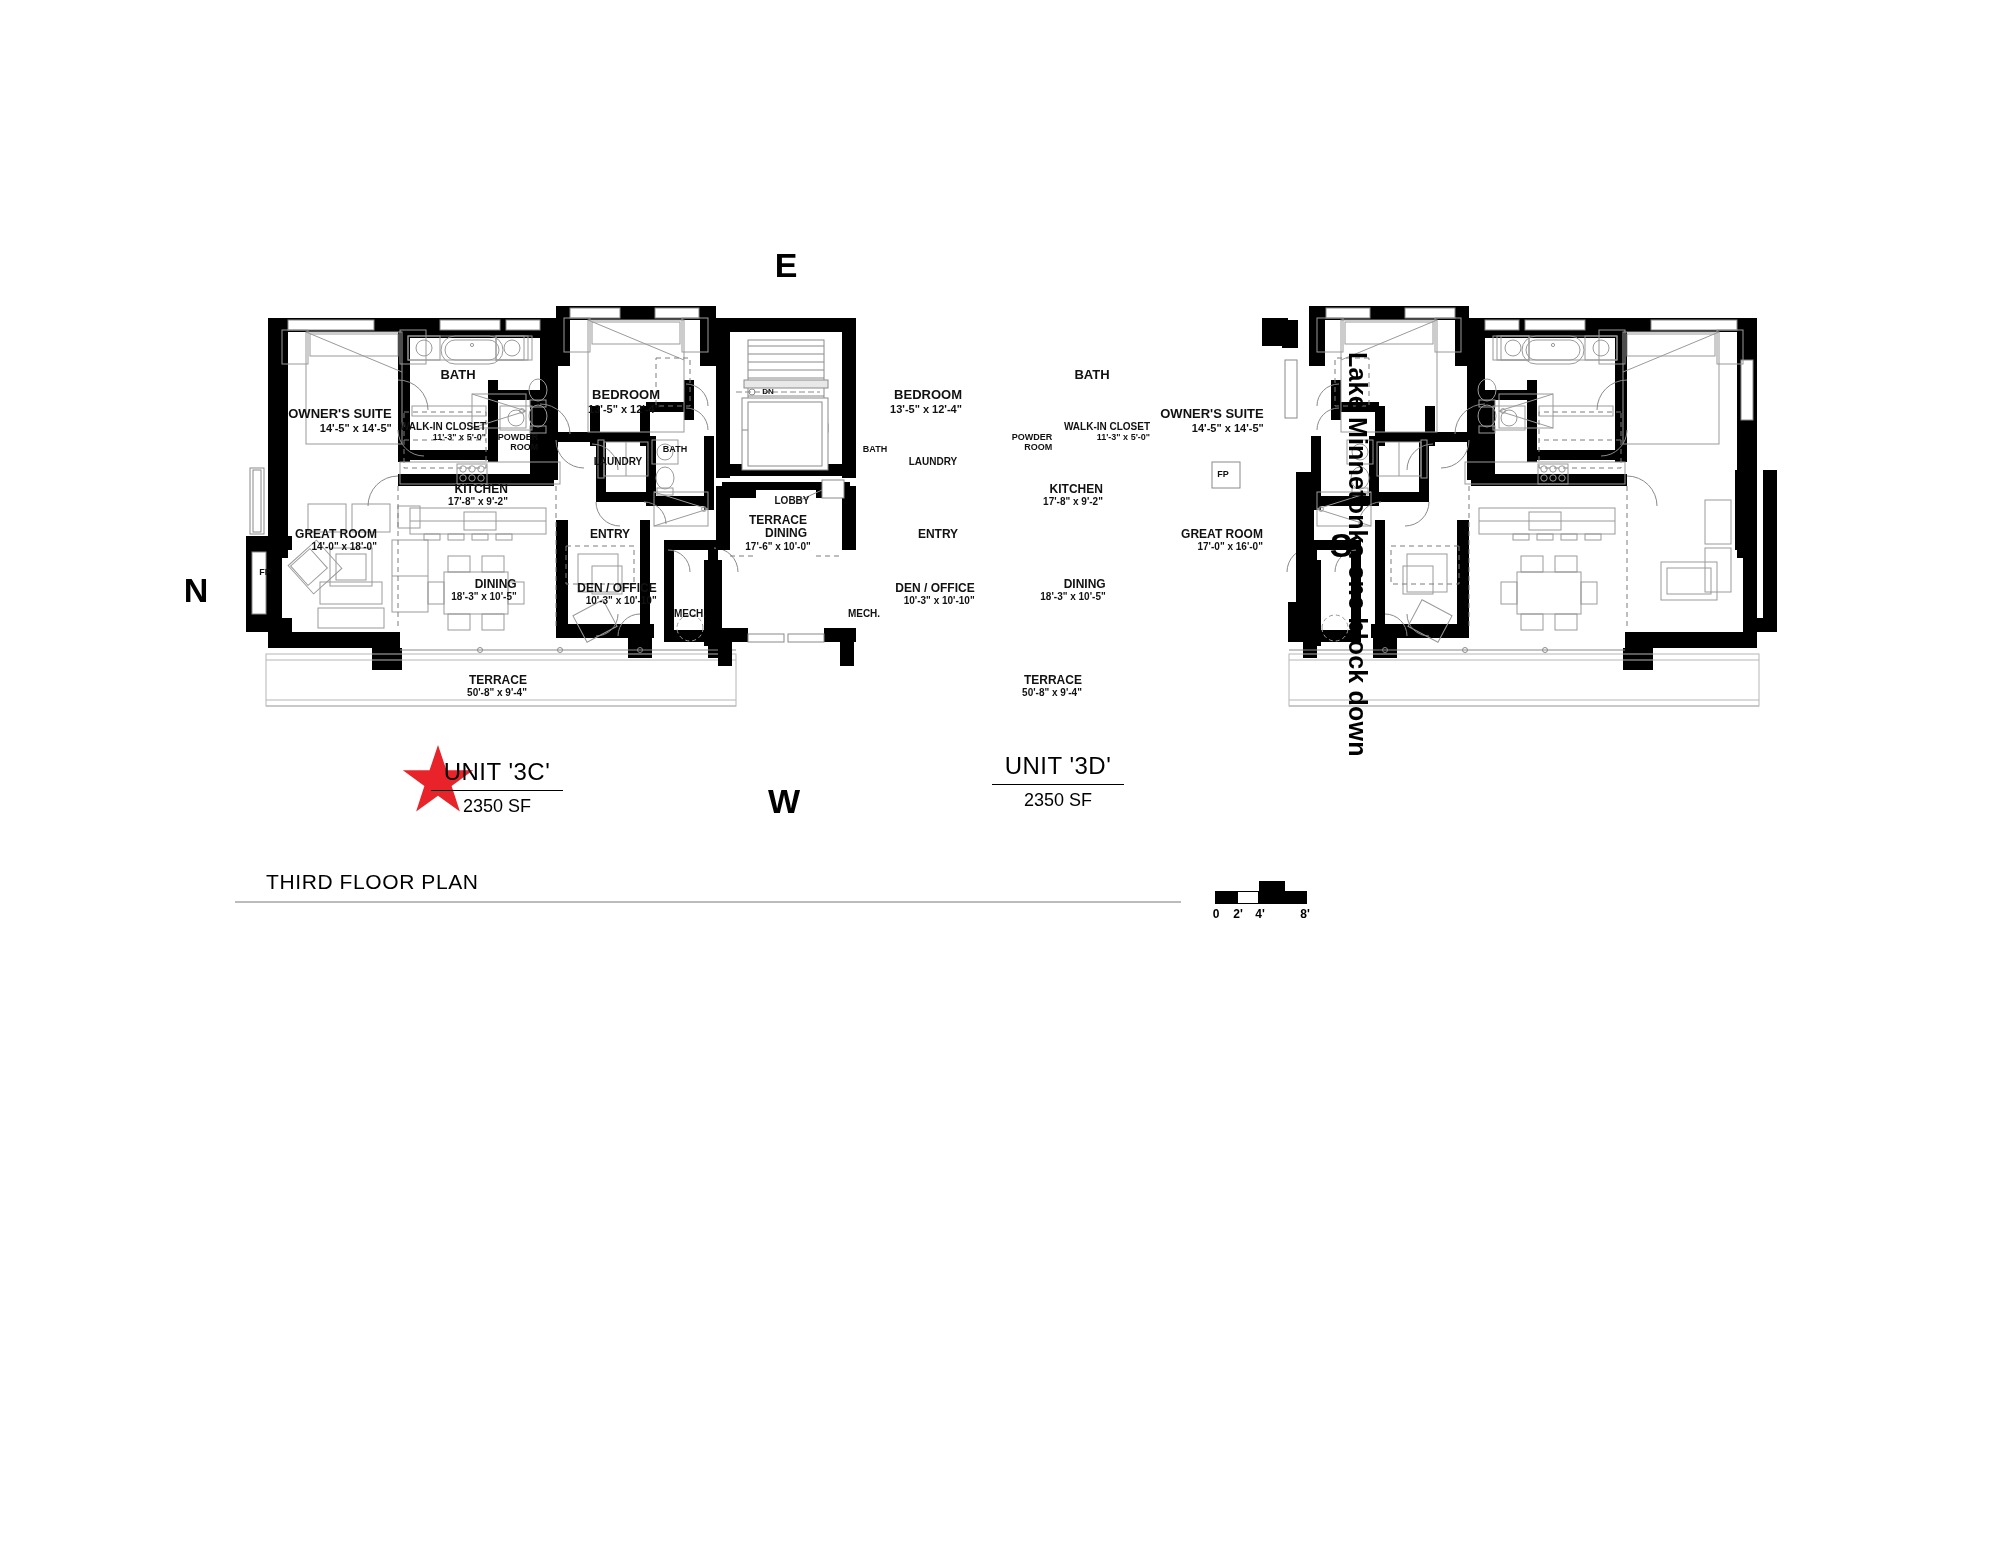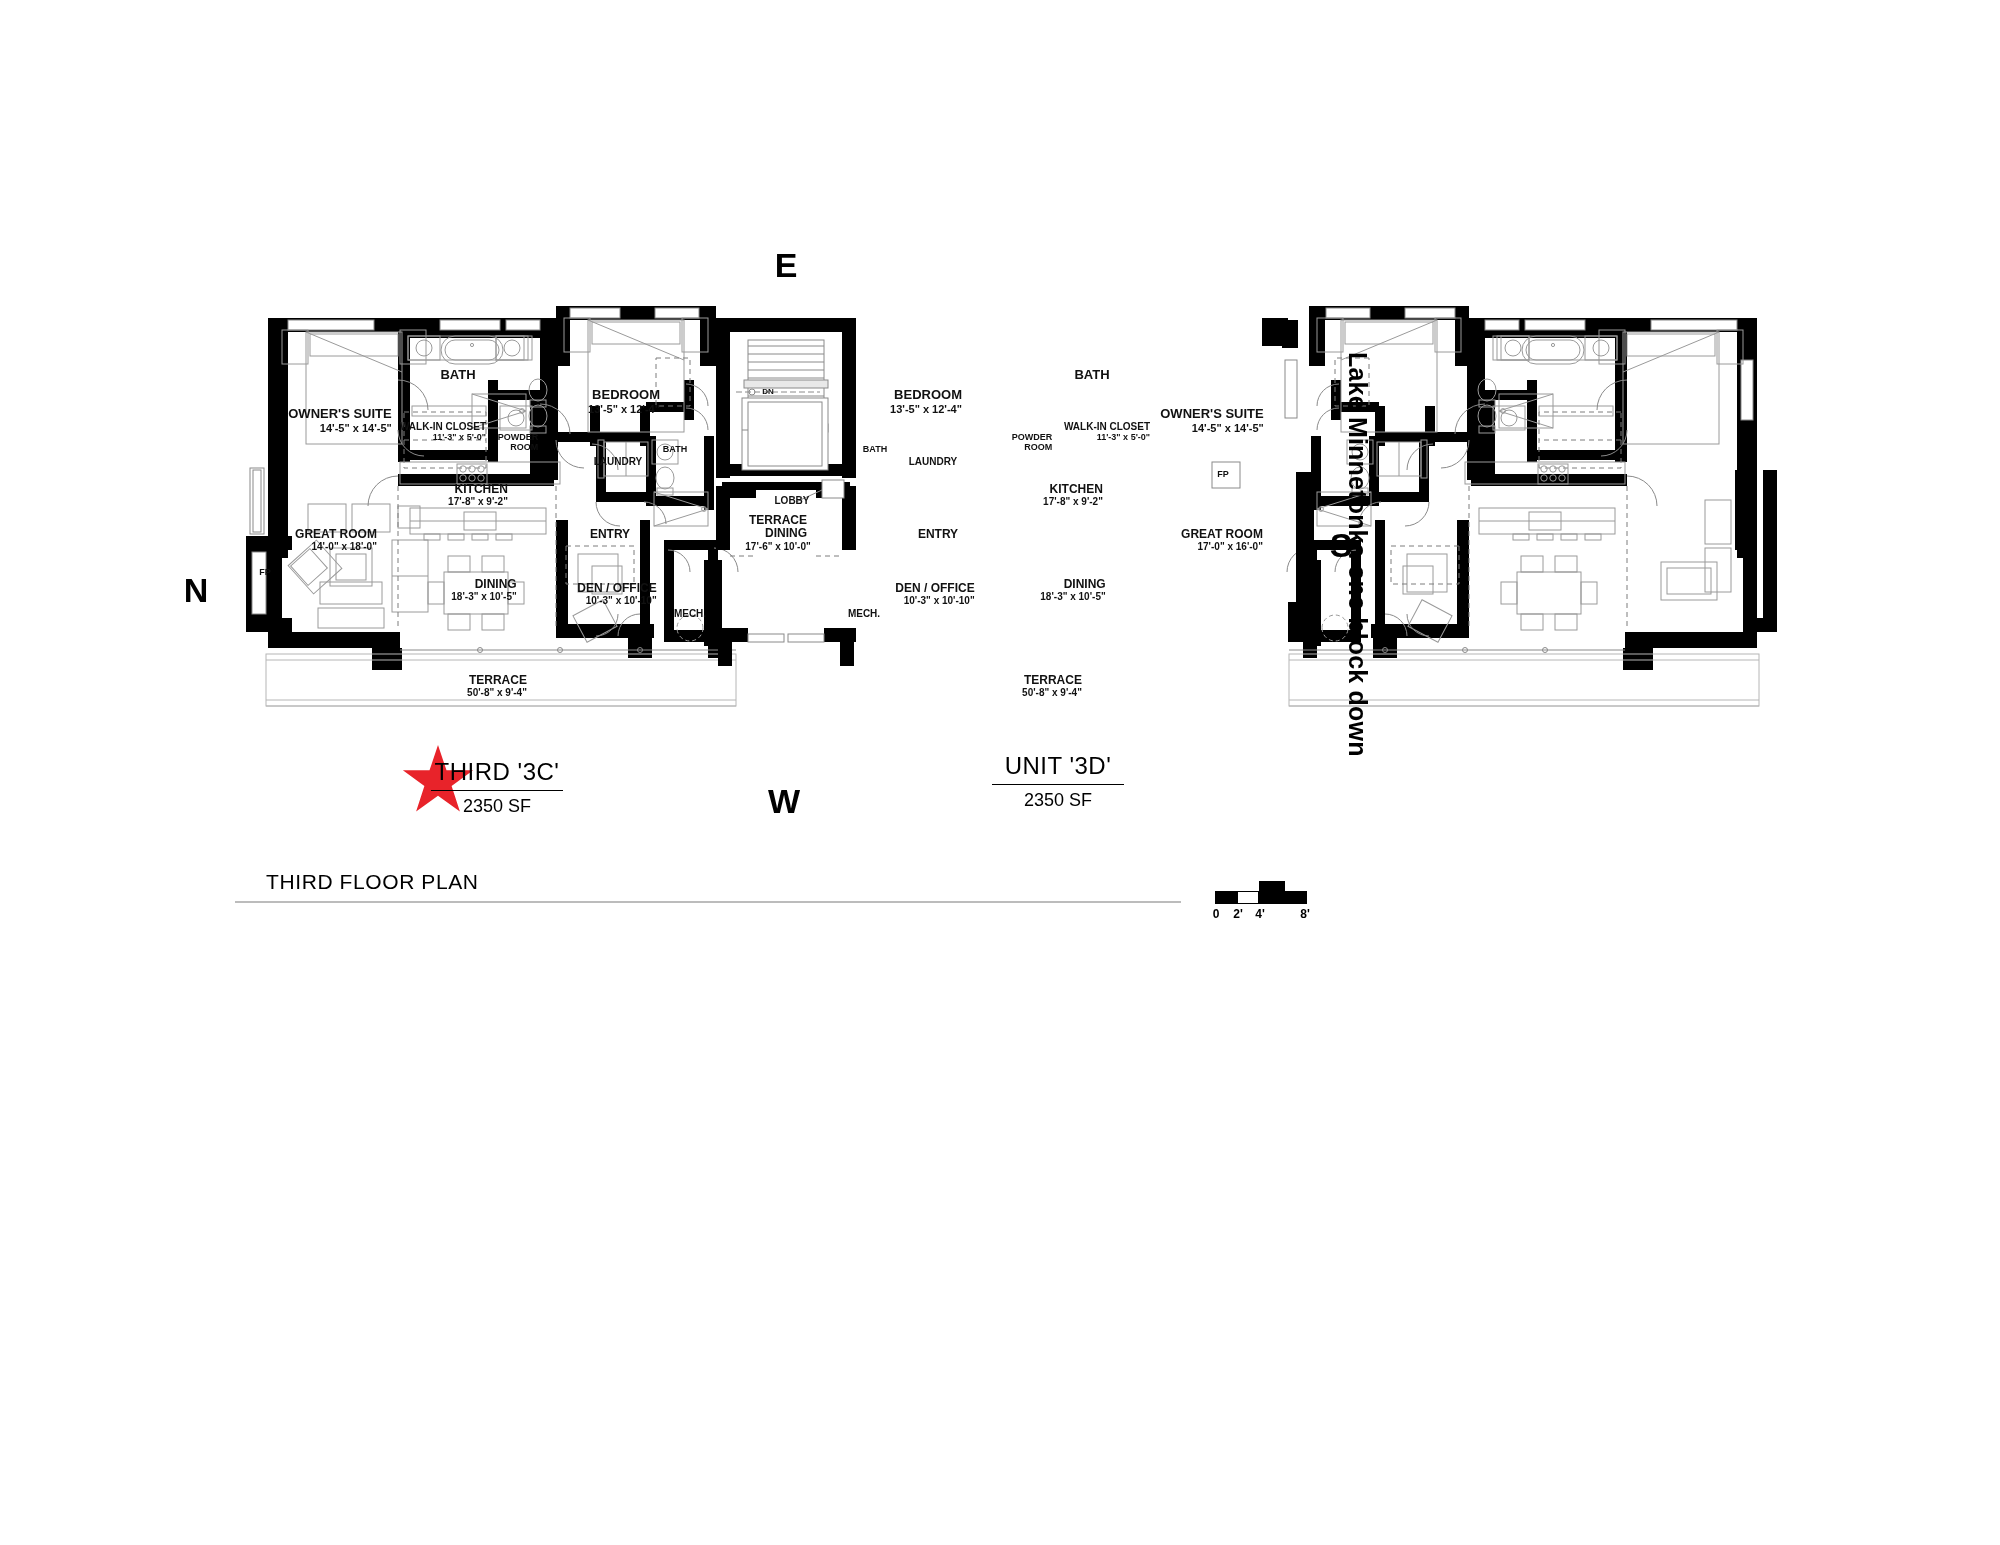--- a/index.html
+++ b/index.html
@@ -608,21 +608,21 @@
 
   <div class="compass" style="left:786px;top:265px;">E</div>
   <div class="compass" style="left:196px;top:590px;">N</div>
   <div class="compass" style="left:784px;top:801px;">W</div>
   <div class="compass" style="left:1341px;top:545px;">S</div>
 
   <div class="sidecap" style="left:1357px;top:352px;">Lake Minnetonka one block down</div>
 
   <div class="star" style="left:402px;top:745px;"></div>
   <div class="unitTtl" style="left:497px;top:758px;width:132px;">
-    <span class="u1">THIRD '3C'</span>
+    <span class="u1">UNIT '3C'</span>
     <span class="uline"></span>
     <span class="u2">2350 SF</span>
   </div>
   <div class="unitTtl" style="left:1058px;top:752px;width:132px;">
     <span class="u1">UNIT '3D'</span>
     <span class="uline"></span>
     <span class="u2">2350 SF</span>
   </div>
 
   <div class="titleTxt" style="left:266px;top:870px;">THIRD FLOOR PLAN</div>

